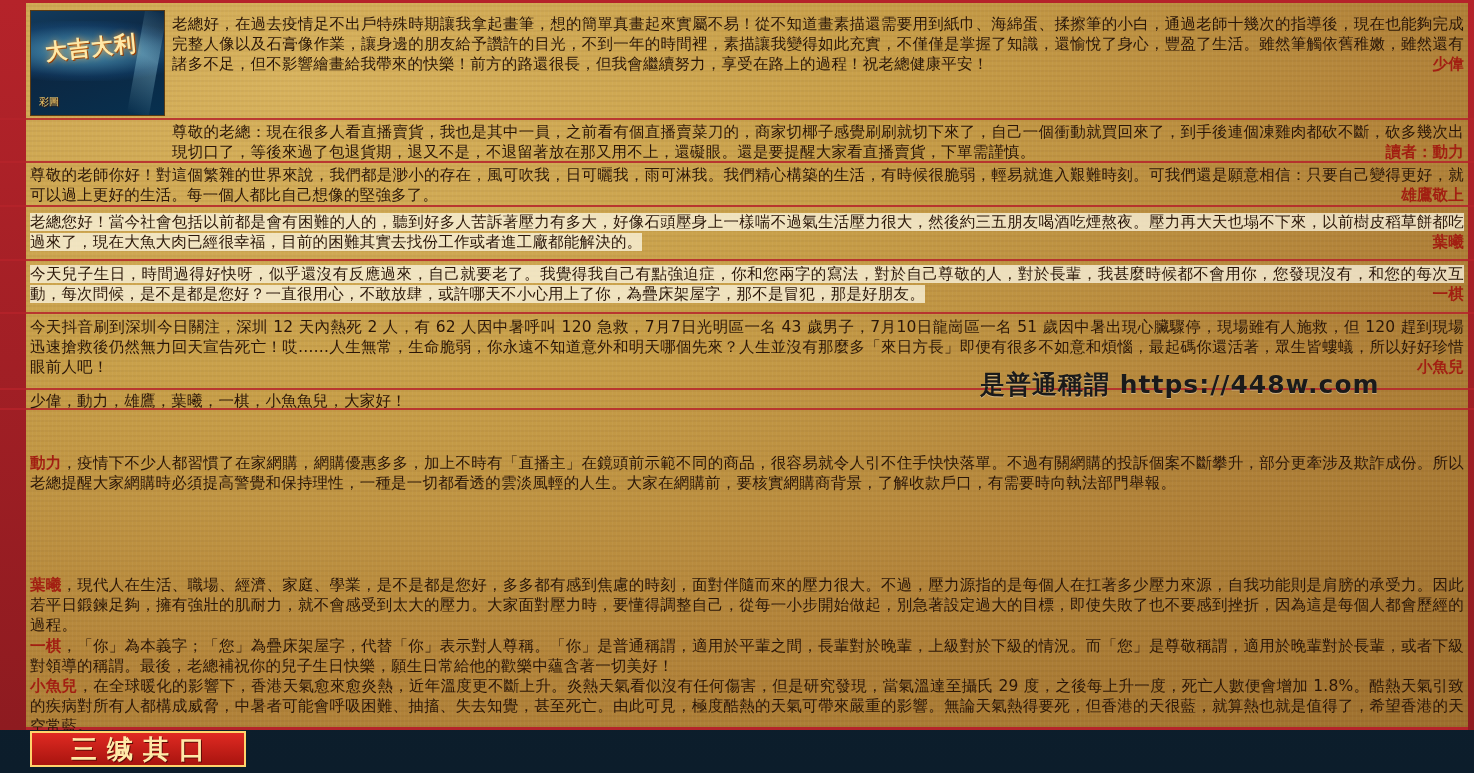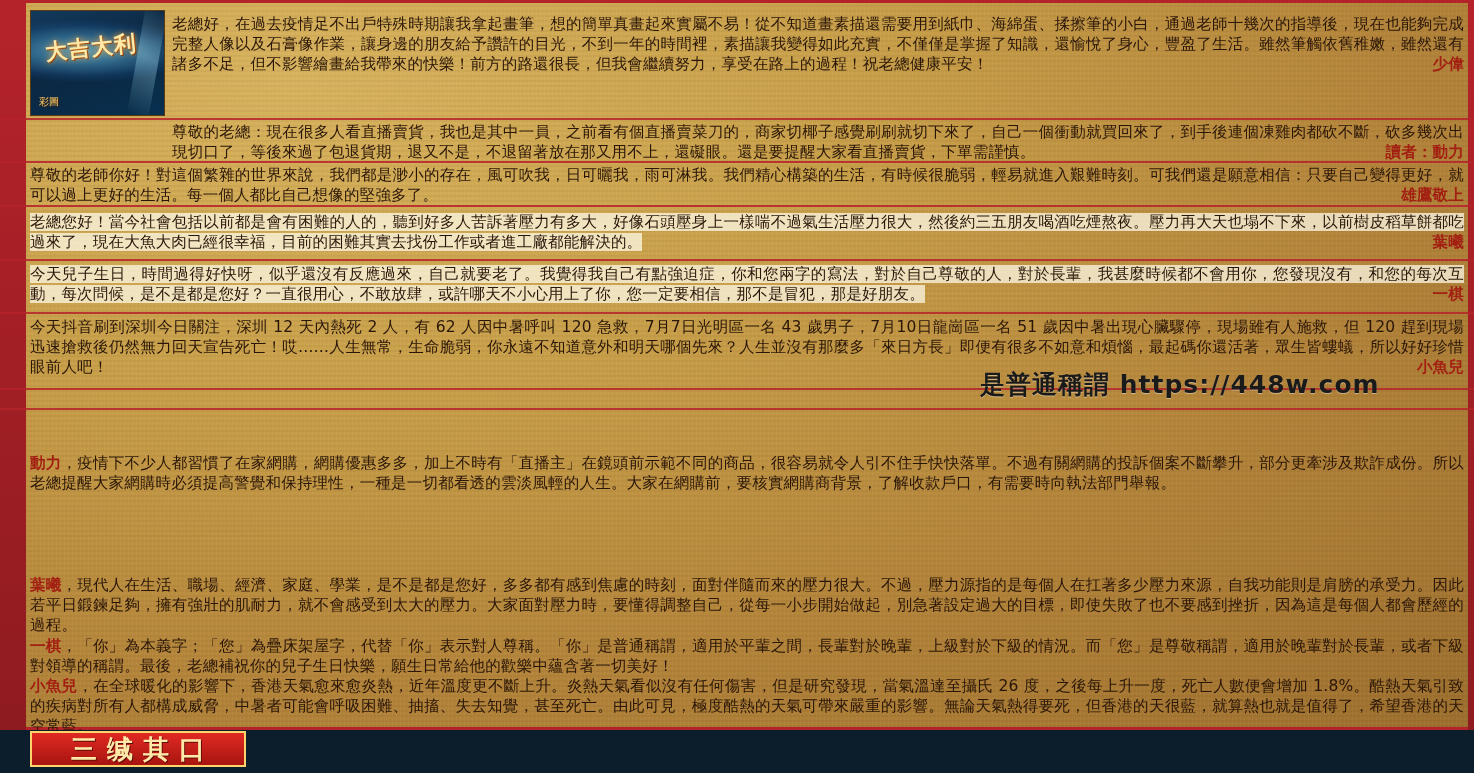--- a/index.html
+++ b/index.html
@@ -205,46 +205,49 @@
     <span>尊敬的老師你好！對這個繁雜的世界來說，我們都是渺小的存在，風可吹我，日可曬我，雨可淋我。我們精心構築的生活，有時候很脆弱，輕易就進入艱難時刻。可我們還是願意相信：只要自己變得更好，就可以過上更好的生活。每一個人都比自己想像的堅強多了。</span>
     <span class="sig">雄鷹敬上</span>
   </div>
 
   <div class="tb" style="left:30px; top:212px; width:1434px;">
     <span class="hl-soft">老總您好！當今社會包括以前都是會有困難的人的，聽到好多人苦訴著壓力有多大，好像石頭壓身上一樣喘不過氣生活壓力很大，然後約三五朋友喝酒吃煙熬夜。壓力再大天也塌不下來，以前樹皮稻草餅都吃過來了，現在大魚大肉已經很幸福，目前的困難其實去找份工作或者進工廠都能解決的。</span>
     <span class="sig">葉曦</span>
   </div>
 
   <div class="tb" style="left:30px; top:264px; width:1434px;">
-    <span class="hl-soft">今天兒子生日，時間過得好快呀，似乎還沒有反應過來，自己就要老了。我覺得我自己有點強迫症，你和您兩字的寫法，對於自己尊敬的人，對於長輩，我甚麼時候都不會用你，您發現沒有，和您的每次互動，每次問候，是不是都是您好？一直很用心，不敢放肆，或許哪天不小心用上了你，您一定要相信，那不是冒犯，那是好朋友。</span>
+    <span class="hl-soft">今天兒子生日，時間過得好快呀，似乎還沒有反應過來，自己就要老了。我覺得我自己有點強迫症，你和您兩字的寫法，對於自己尊敬的人，對於長輩，我甚麼時候都不會用你，您發現沒有，和您的每次互動，每次問候，是不是都是您好？一直很用心，不敢放肆，或許哪天不小心用上了你，為疊床架屋字，那不是冒犯，那是好朋友。</span>
     <span class="sig">一棋</span>
   </div>
 
   <div class="tb" style="left:30px; top:317px; width:1434px;">
     <span>今天抖音刷到深圳今日關注，深圳 12 天內熱死 2 人，有 62 人因中暑呼叫 120 急救，7月7日光明區一名 43 歲男子，7月10日龍崗區一名 51 歲因中暑出現心臟驟停，現場雖有人施救，但 120 趕到現場迅速搶救後仍然無力回天宣告死亡！哎……人生無常，生命脆弱，你永遠不知道意外和明天哪個先來？人生並沒有那麼多「來日方長」即便有很多不如意和煩惱，最起碼你還活著，眾生皆螻蟻，所以好好珍惜眼前人吧！</span>
     <span class="sig">小魚兒</span>
   </div>
 
+  <div class="tb" style="left:30px; top:391px; width:700px;">
+    <span>少偉，動力，雄鷹，葉曦，一棋，小魚魚兒，大家好！</span>
+  </div>
 
   <div class="wm" style="left:980px; top:368px;">是普通稱謂  https://448w.com</div>
 
 
   <div class="tb" style="left:30px; top:453px; width:1434px;">
     <span class="name">動力</span><span>，疫情下不少人都習慣了在家網購，網購優惠多多，加上不時有「直播主」在鏡頭前示範不同的商品，很容易就令人引不住手快快落單。不過有關網購的投訴個案不斷攀升，部分更牽涉及欺詐成份。所以老總提醒大家網購時必須提高警覺和保持理性，一種是一切都看透的雲淡風輕的人生。大家在網購前，要核實網購商背景，了解收款戶口，有需要時向執法部門舉報。</span>
   </div>
 
 
   <div class="tb" style="left:30px; top:575px; width:1434px;">
     <span class="name">葉曦</span><span>，現代人在生活、職場、經濟、家庭、學業，是不是都是您好，多多都有感到焦慮的時刻，面對伴隨而來的壓力很大。不過，壓力源指的是每個人在扛著多少壓力來源，自我功能則是肩膀的承受力。因此若平日鍛鍊足夠，擁有強壯的肌耐力，就不會感受到太大的壓力。大家面對壓力時，要懂得調整自己，從每一小步開始做起，別急著設定過大的目標，即使失敗了也不要感到挫折，因為這是每個人都會歷經的過程。</span>
   </div>
 
   <div class="tb" style="left:30px; top:636px; width:1434px;">
     <span class="name">一棋</span><span>，「你」為本義字；「您」為疊床架屋字，代替「你」表示對人尊稱。「你」是普通稱謂，適用於平輩之間，長輩對於晚輩，上級對於下級的情況。而「您」是尊敬稱謂，適用於晚輩對於長輩，或者下級對領導的稱謂。最後，老總補祝你的兒子生日快樂，願生日常給他的歡樂中蘊含著一切美好！</span>
   </div>
 
   <div class="tb" style="left:30px; top:676px; width:1434px;">
-    <span class="name">小魚兒</span><span>，在全球暖化的影響下，香港天氣愈來愈炎熱，近年溫度更不斷上升。炎熱天氣看似沒有任何傷害，但是研究發現，當氣溫達至攝氏 26 度，之後每上升一度，死亡人數便會增加 1.8%。酷熱天氣引致的疾病對所有人都構成威脅，中暑者可能會呼吸困難、抽搐、失去知覺，甚至死亡。由此可見，極度酷熱的天氣可帶來嚴重的影響。無論天氣熱得要死，但香港的天很藍，就算熱也就是值得了，希望香港的天空常藍。</span>
+    <span class="name">小魚兒</span><span>，在全球暖化的影響下，香港天氣愈來愈炎熱，近年溫度更不斷上升。炎熱天氣看似沒有任何傷害，但是研究發現，當氣溫達至攝氏 29 度，之後每上升一度，死亡人數便會增加 1.8%。酷熱天氣引致的疾病對所有人都構成威脅，中暑者可能會呼吸困難、抽搐、失去知覺，甚至死亡。由此可見，極度酷熱的天氣可帶來嚴重的影響。無論天氣熱得要死，但香港的天很藍，就算熱也就是值得了，希望香港的天空常藍。</span>
   </div>
 
   <div id="banner">
     <span>三缄其口</span>
   </div>
 </div>
 
 </body></html>

